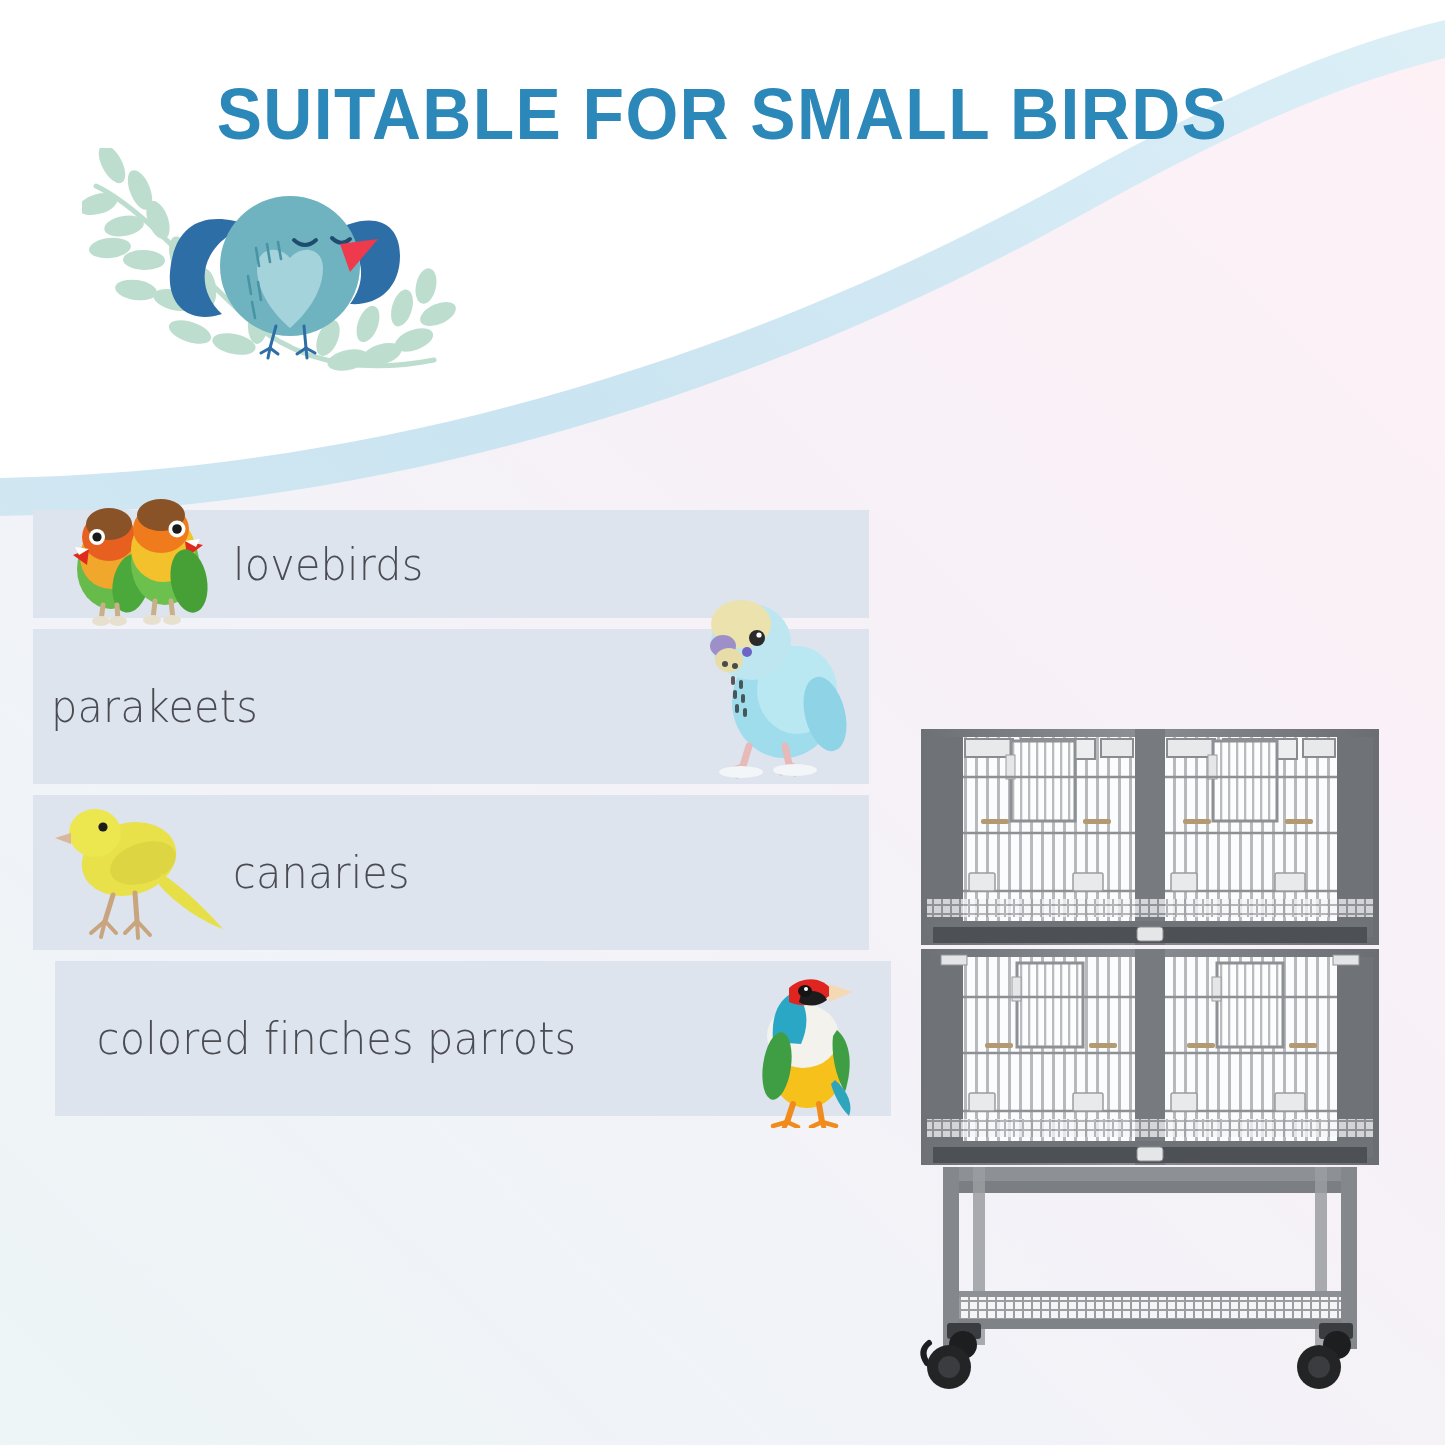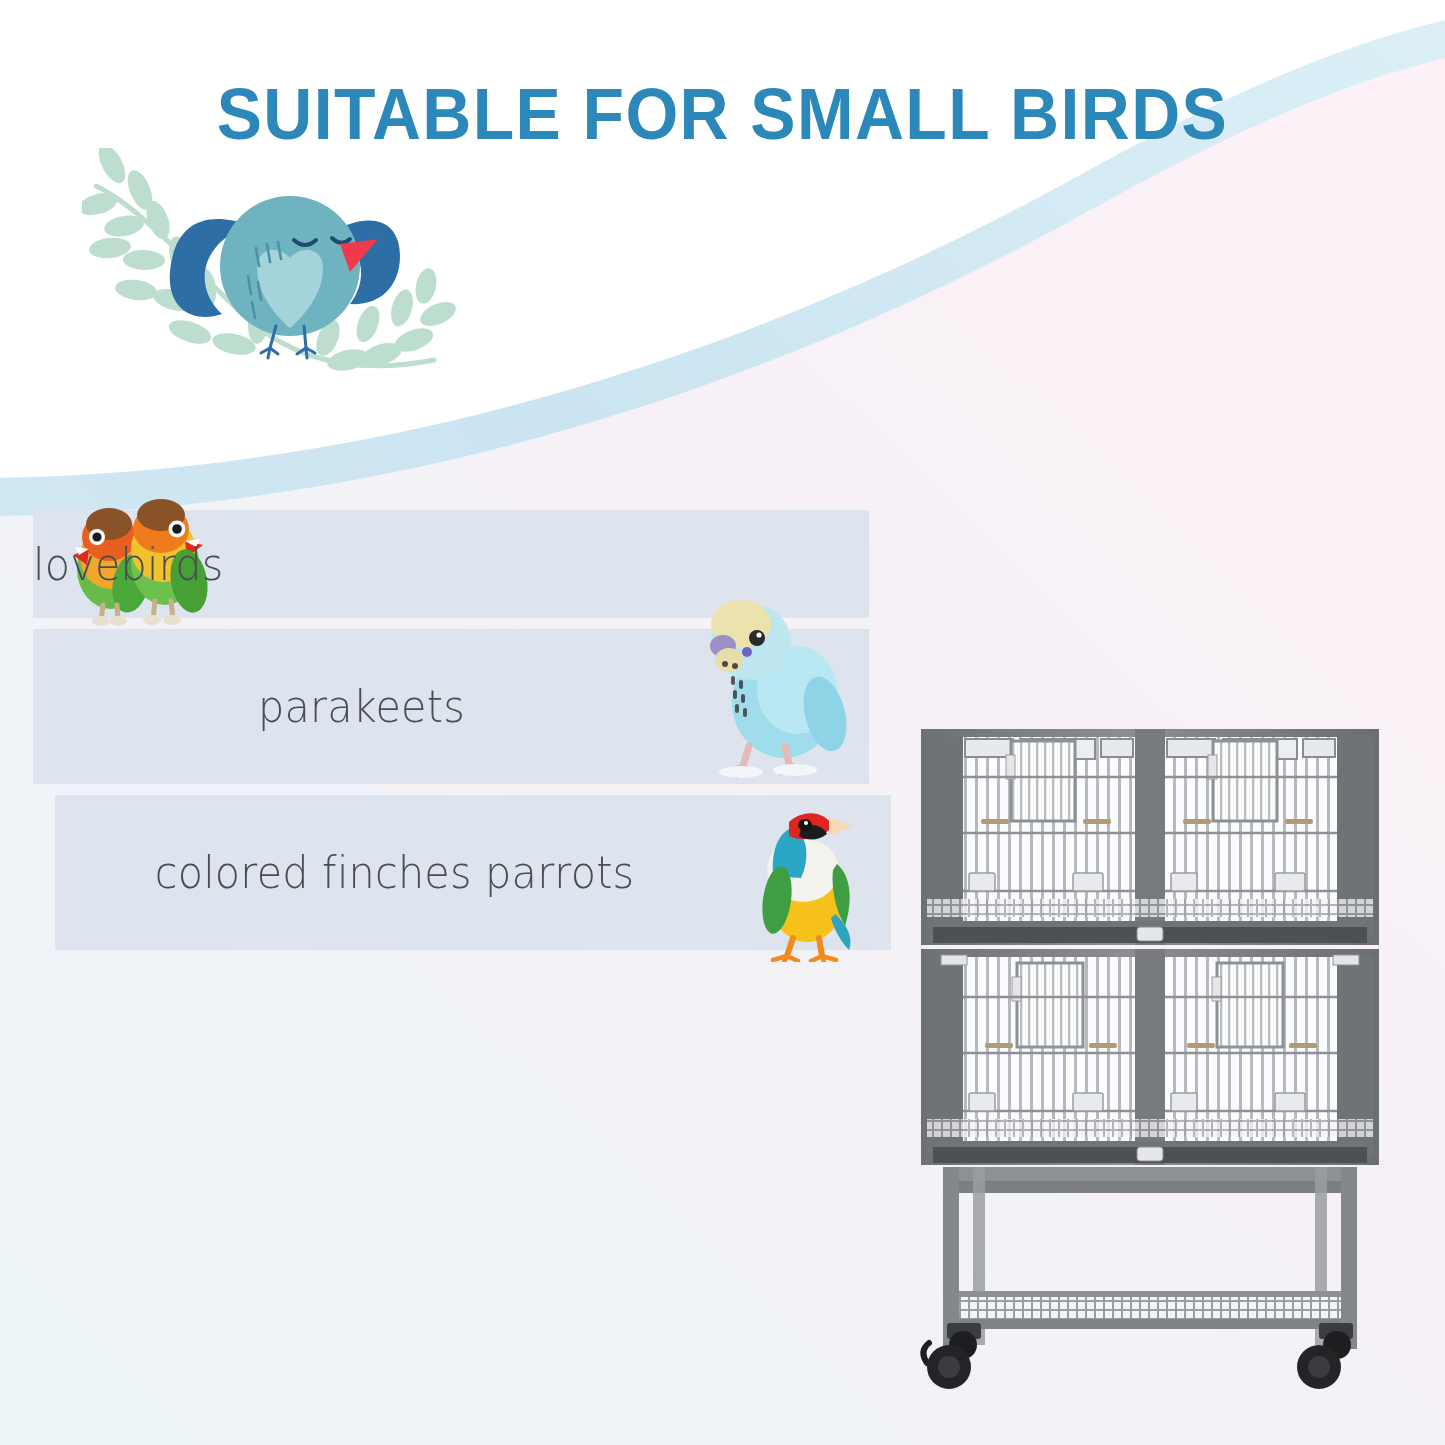--- a/index.html
+++ b/index.html
@@ -38,22 +38,22 @@
     position:relative;
     width:836px;
     background:#dde4ee;
     display:flex;align-items:center;
     box-sizing:border-box;
   }
   .row.r1{height:108px;margin-bottom:11px;}
   .row.r2{height:155px;margin-bottom:11px;}
   .row.r3{height:155px;margin-bottom:11px;}
   .row.r4{height:155px;margin-left:22px;}
-  .row.left{justify-content:flex-start;}
-  .row.right{justify-content:center;padding-right:198px;}
+  .row.left{justify-content:flex-start;padding-left:200px;}
+  .row.right{justify-content:flex-start;padding-right:198px;}
   .row-label{
     font-family:"DejaVu Sans","Liberation Sans",sans-serif;
     font-weight:300;
     font-size:45px;
     color:#4b4b52;
     letter-spacing:0.2px;
     white-space:nowrap;
     transform:scaleX(0.92);
     transform-origin:left center;
   }
@@ -238,20 +238,38 @@
             <path d="M60,152 l-6,20 M96,152 l4,18" stroke="#e7b9b9" stroke-width="7" stroke-linecap="round"></path>
             <path d="M54,172 l-16,5 M54,172 l-6,10 M54,172 l10,8" stroke="#e7b9b9" stroke-width="5" stroke-linecap="round" fill="none"></path>
             <path d="M100,170 l16,6 M100,170 l6,10 M100,170 l-8,9" stroke="#e7b9b9" stroke-width="5" stroke-linecap="round" fill="none"></path>
             <ellipse cx="52" cy="178" rx="22" ry="6" fill="#f2f6f9"></ellipse>
             <ellipse cx="106" cy="176" rx="22" ry="6" fill="#f2f6f9"></ellipse>
           </g>
         </svg>
       </div>
     </div>
 
+    <div class="row r3 left">
+      <div class="photo canary">
+        <svg viewBox="0 0 185 150" width="185" height="150">
+          <g>
+            <ellipse cx="78" cy="62" rx="48" ry="36" fill="#e9e14a" transform="rotate(-16 78 62)"></ellipse>
+            <ellipse cx="44" cy="36" rx="26" ry="24" fill="#ece64f"></ellipse>
+            <circle cx="52" cy="30" r="4.6" fill="#1c1c1c"></circle>
+            <path d="M20,36 L4,41 L20,47 Z" fill="#d9b79c"></path>
+            <ellipse cx="92" cy="66" rx="34" ry="20" fill="#ddd541" transform="rotate(-18 92 66)"></ellipse>
+            <path d="M110,76 C134,92 154,112 172,132 C150,124 126,108 108,88 Z" fill="#e7df48"></path>
+            <path d="M62,98 l-8,26 M84,96 l2,28" stroke="#c9a57f" stroke-width="5" stroke-linecap="round" fill="none"></path>
+            <path d="M54,124 l-14,12 M54,124 l-4,16 M54,124 l11,12" stroke="#c9a57f" stroke-width="4" stroke-linecap="round" fill="none"></path>
+            <path d="M86,124 l13,14 M86,124 l1,17 M86,124 l-12,12" stroke="#c9a57f" stroke-width="4" stroke-linecap="round" fill="none"></path>
+          </g>
+        </svg>
+      </div>
+      <span class="row-label">canaries</span>
+    </div>
 
     <div class="row r4 right">
       <span class="row-label">colored finches parrots</span>
       <div class="photo finch">
         <svg viewBox="0 0 120 170" width="120" height="170">
           <g>
             <ellipse cx="58" cy="104" rx="38" ry="46" fill="#f7c11c"></ellipse>
             <ellipse cx="54" cy="78" rx="36" ry="32" fill="#f4f2ec"></ellipse>
             <path d="M24,84 C22,56 30,40 46,34 C60,48 60,68 52,86 Z" fill="#2aa7c4"></path>
             <path d="M40,30 C56,16 76,20 84,34 C72,48 52,50 40,44 Z" fill="#e0241f"></path>

